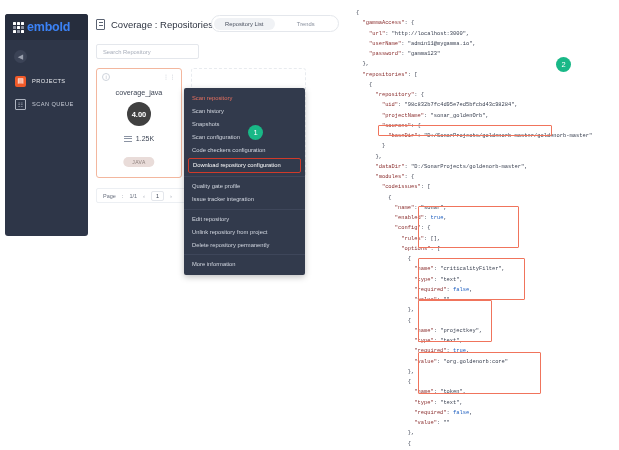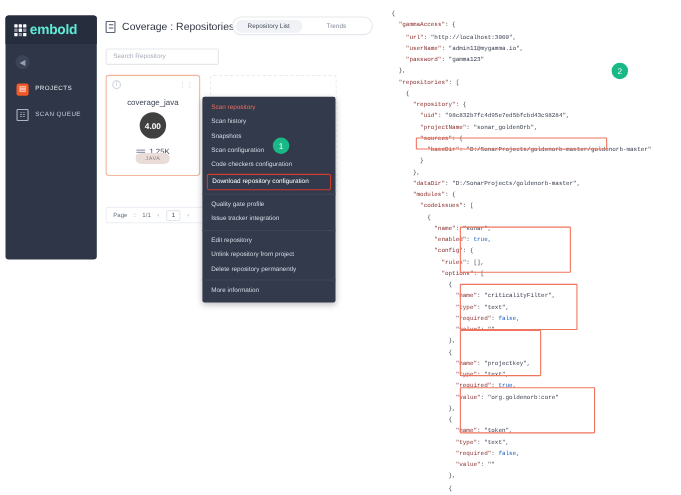--- a/index.html
+++ b/index.html
@@ -39,21 +39,21 @@
     grid-template-columns: repeat(3, 1fr);
     grid-template-rows: repeat(3, 1fr);
     gap: 1px;
     margin-right: 3px;
   }
   .brand-mark i { background: #ffffff; display:block; border-radius:0.5px; }
   .brand-mark i:nth-child(4),
   .brand-mark i:nth-child(6) { background:#8d93a1; }
   .brand-mark i:nth-child(8) { background:#8d93a1; }
   .brand-text {
-    color: #5eead4; font-size: 12.5px; font-weight: bold;
+    color: #3b82f6; font-size: 12.5px; font-weight: bold;
     letter-spacing: -0.2px;
   }
   .collapse-btn {
     position: absolute; left: 9px; top: 36px;
     width: 13px; height: 13px; border-radius: 50%;
     background: #3b4356;
     color: #9aa0ae; font-size: 7px;
     display: flex; align-items: center; justify-content: center;
   }
   .nav-item {
@@ -114,21 +114,21 @@
     margin-top: 10px;
     width: 103px; height: 15px;
     border: 1px solid #e4e7ec; border-radius: 2px;
     background: #fff;
     display: flex; align-items: center; padding-left: 6px;
   }
   .search-box span { font-size: 5.8px; color: #a8aeba; }
 
   .cards-row { margin-top: 9px; display: flex; gap: 9px; }
   .repo-card {
-    width: 86px; height: 92px;
+    width: 86px; height: 110px;
     border: 1px solid #f3b79e; border-radius: 3px;
     background: #fff; position: relative;
   }
   .card-ghost {
     width: 115px; height: 110px;
     border: 1px dashed #e8ebef; border-radius: 3px; background:#fff;
   }
   .card-info {
     position: absolute; left: 5px; top: 4px;
     width: 8px; height: 8px; border-radius: 50%;

